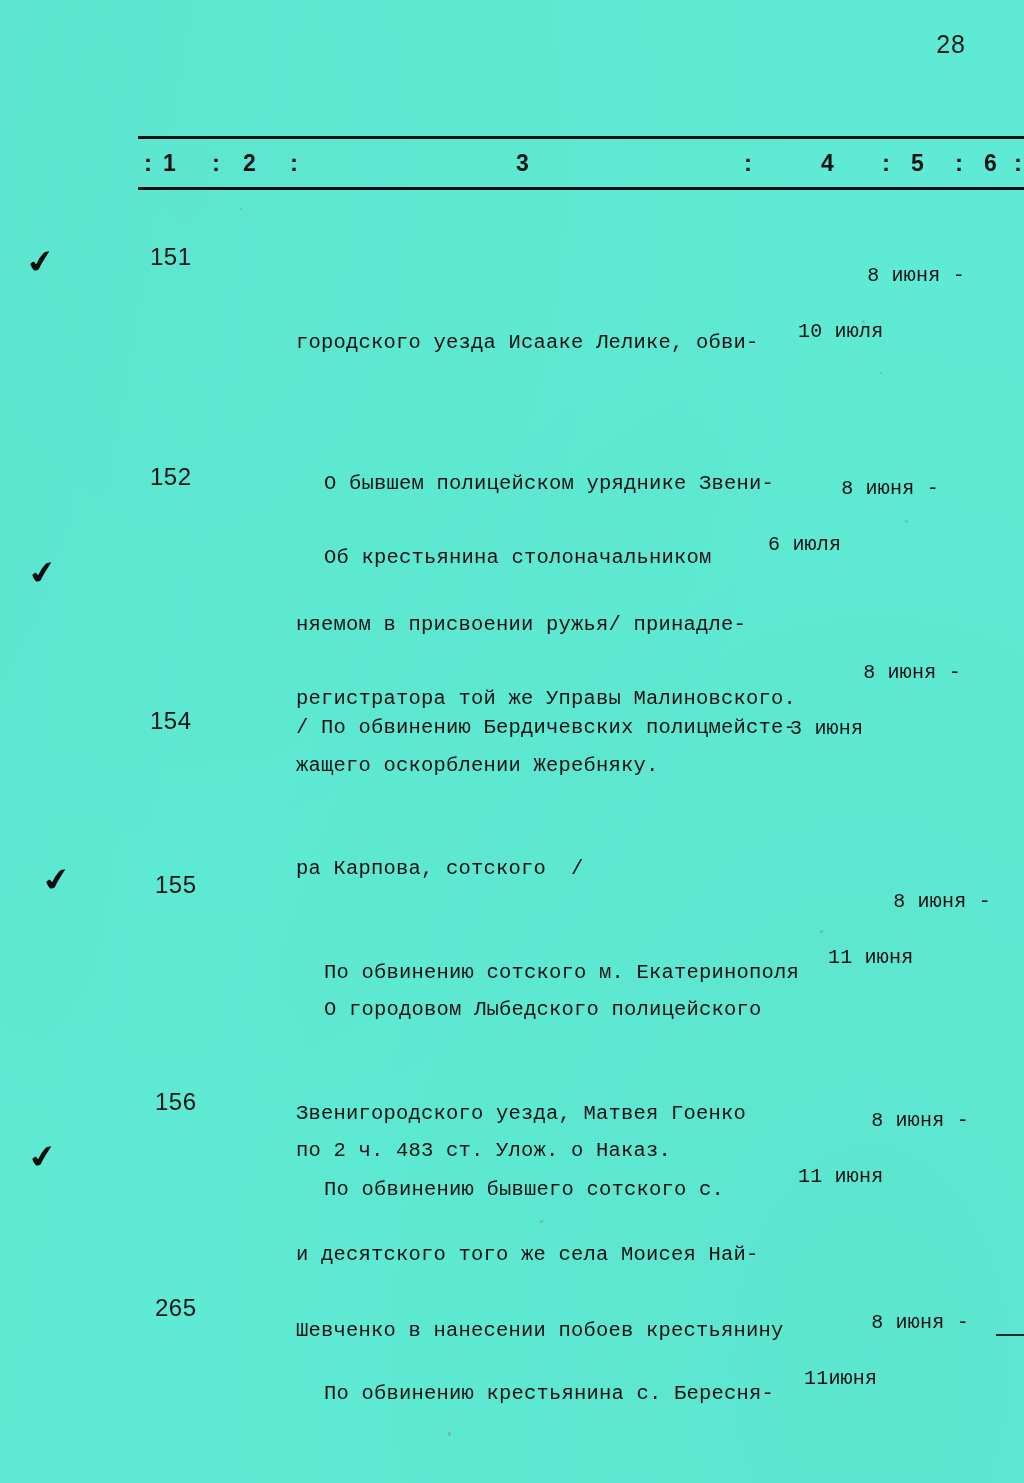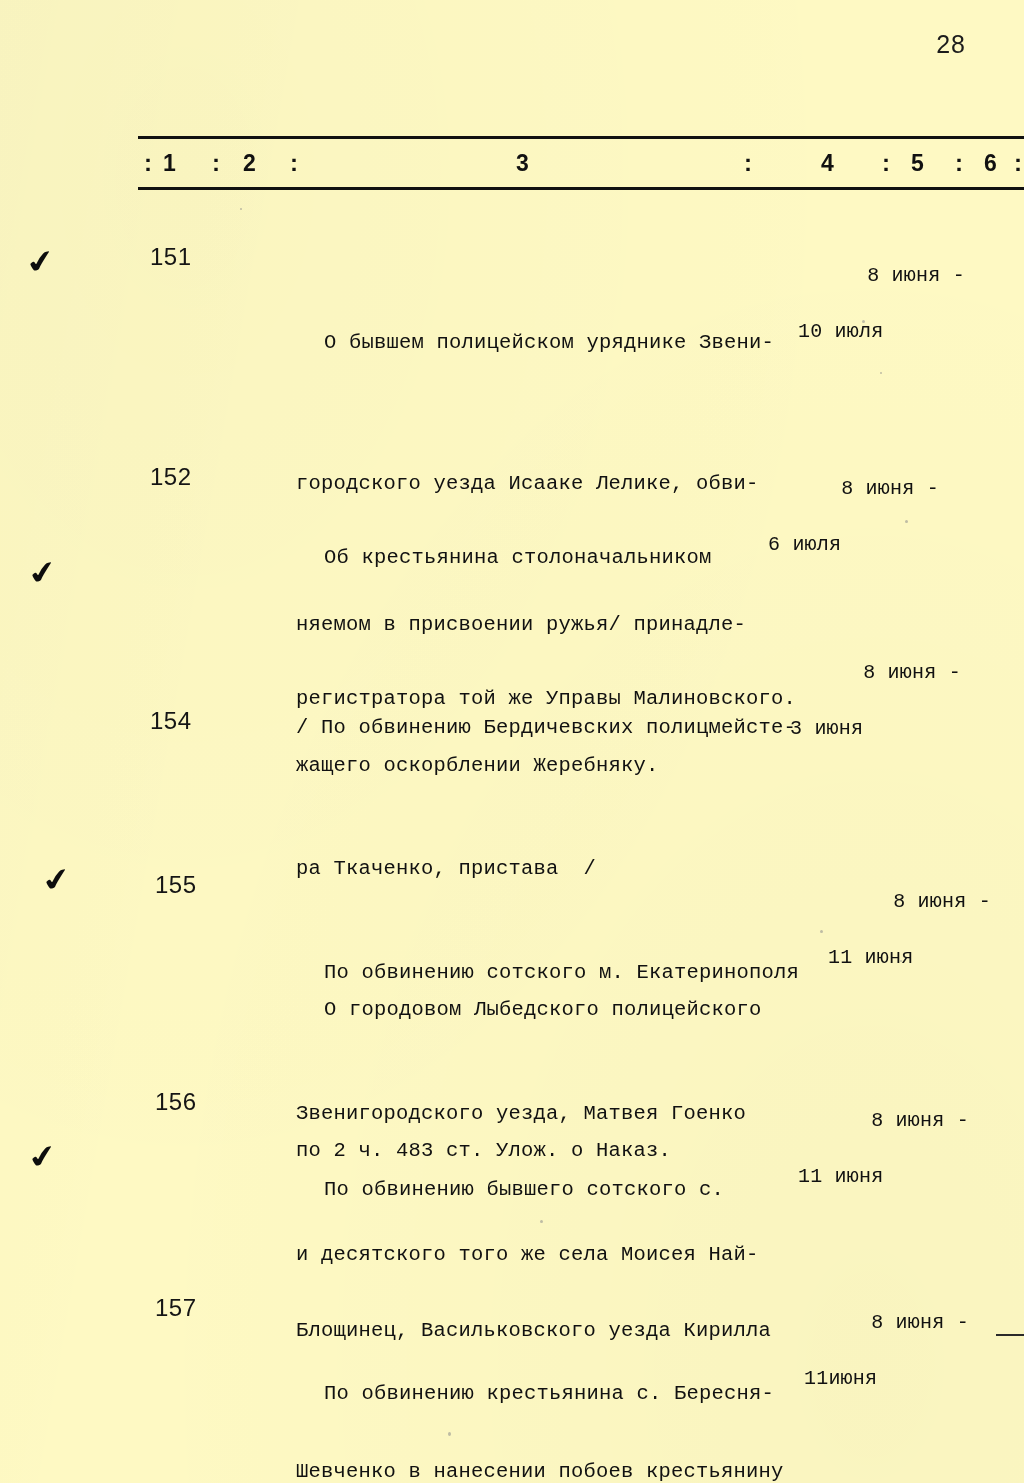--- a/index.html
+++ b/index.html
@@ -10,21 +10,21 @@
   body {
     font-family: "Liberation Mono", "DejaVu Sans Mono", monospace;
     color: #141414;
     -webkit-font-smoothing: none;
   }
 
   .page {
     position: relative;
     width: 1024px;
     height: 1483px;
-    background: #fef9c3;
+    background: #5eead4;
     overflow: hidden;
     text-decoration: underline;
   }
 
   
   .scan-tint {
     position: absolute;
     inset: 0;
     background:
       radial-gradient(ellipse at 18% 12%, rgba(0,0,0,0.016), rgba(0,0,0,0) 60%),
@@ -157,22 +157,22 @@
       <span class="colsep" style="left:817px">:</span>
       <span class="colnum" style="left:846px">6</span>
       <span class="colsep" style="left:876px">:</span>
     </div>
   </div>
 
   <div class="entry" style="top:225px">
     <span class="margin-tick" style="left:28px; top:22px">✔</span>
     <span class="num" style="left:150px; top:18px">151</span>
     <div class="desc" style="top:0px">
+      <span class="ln">городского уезда Исааке Лелике, обви-</span>
       <span class="ln ind">О бывшем полицейском урядникe Звени-</span>
-      <span class="ln">городского уезда Исааке Лелике, обви-</span>
       <span class="ln">няемом в присвоении ружья/ принадле-</span>
       <span class="ln">жащего оскорблении Жеребняку.</span>
     </div>
     <div class="dates" style="left:794px; top:9px">
       <span>8 июня -</span>
       <span class="d2" style="padding-left:4px">10 июля</span>
     </div>
   </div>
 
   <div class="entry" style="top:440px">
@@ -185,21 +185,21 @@
     <div class="dates" style="left:768px; top:7px">
       <span>8 июня -</span>
       <span class="d2">6 июля</span>
     </div>
   </div>
 
   <div class="entry" style="top:610px">
     <span class="num" style="left:150px; top:97px">154</span>
     <div class="desc" style="top:0px; width:560px">
       <span class="ln">/ По обвинению Бердичевских полицмейсте-</span>
-      <span class="ln">ра Ткаченко, пристава  /</span>
+      <span class="ln">ра Карпова, сотского  /</span>
       <span class="ln ind">О городовом Лыбедского полицейского</span>
       <span class="ln">по 2 ч. 483 ст. Улож. о Наказ.</span>
     </div>
     <div class="dates" style="left:790px; top:21px">
       <span>8 июня -</span>
       <span class="d2">3 июня</span>
     </div>
   </div>
 
   <div class="entry" style="top:855px">
@@ -214,32 +214,31 @@
       <span>8 июня -</span>
       <span class="d2" style="padding-left:8px">11 июня</span>
     </div>
   </div>
 
   <div class="entry" style="top:1072px">
     <span class="margin-tick" style="left:30px; top:70px">✔</span>
     <span class="num" style="left:155px; top:16px">156</span>
     <div class="desc" style="top:0px; width:560px">
       <span class="ln ind">По обвинению бывшего сотского с.</span>
-      <span class="ln">Блощинец, Васильковского уезда Кирилла</span>
       <span class="ln">Шевченко в нанесении побоев крестьянину</span>
       
     </div>
     <div class="dates" style="left:798px; top:7px">
       <span>8 июня -</span>
       <span class="d2">11 июня</span>
     </div>
   </div>
 
   <div class="entry" style="top:1276px">
-    <span class="num" style="left:155px; top:18px">157</span>
+    <span class="num" style="left:155px; top:18px">265</span>
     <div class="desc" style="top:0px; width:560px">
       <span class="ln ind">По обвинению крестьянина с. Бересня-</span>
       
       
     </div>
     <div class="dates" style="left:798px; top:5px">
       <span>8 июня -</span>
       <span class="d2" style="padding-left:6px">11июня</span>
     </div>
   </div>

